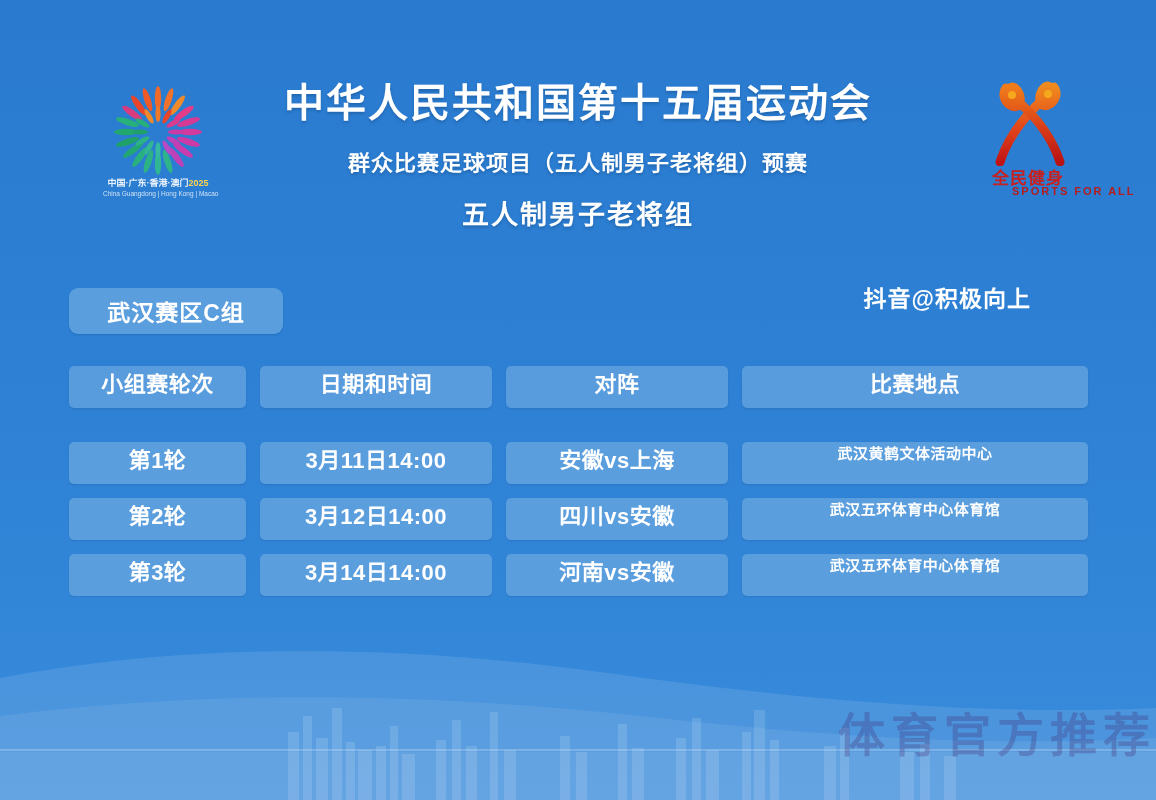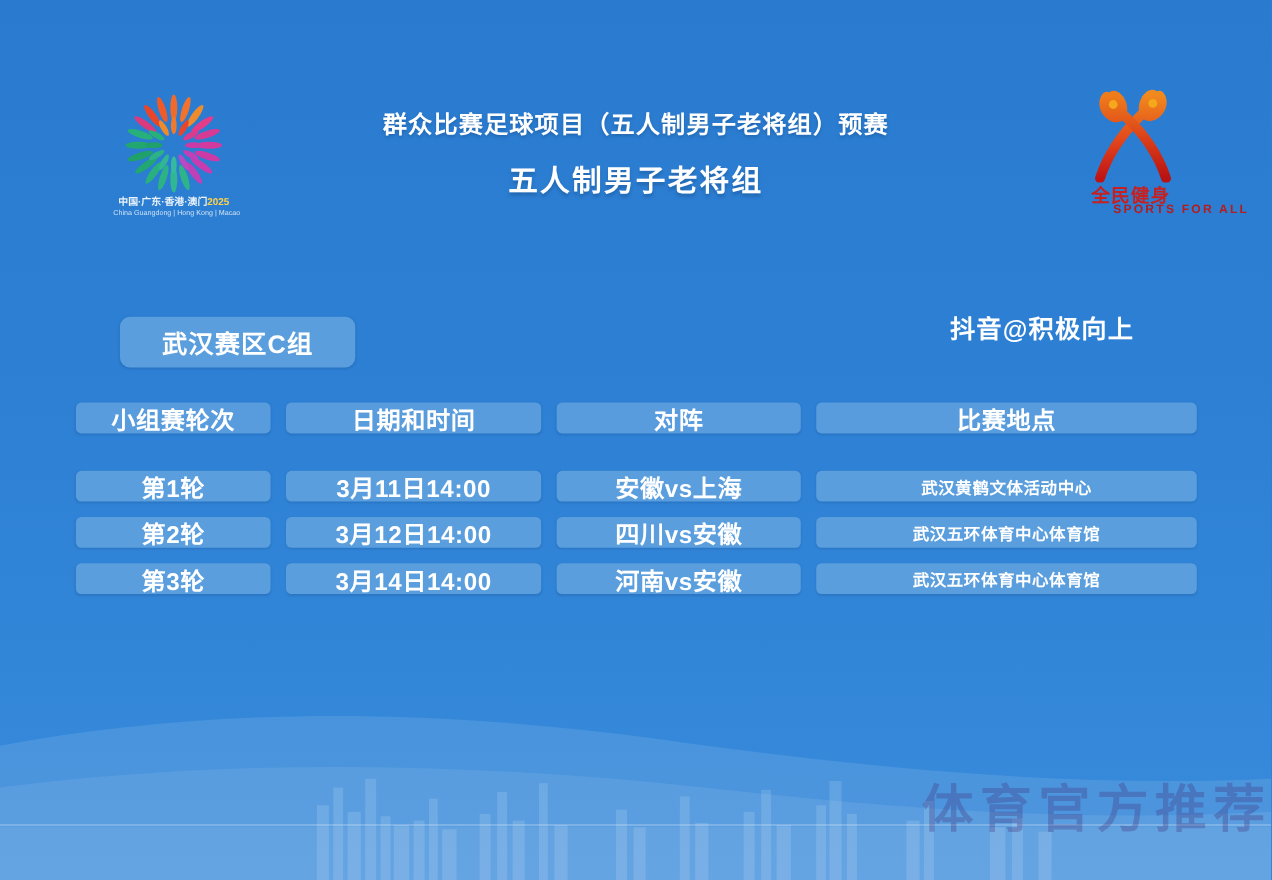--- a/index.html
+++ b/index.html
@@ -76,38 +76,37 @@
     letter-spacing:2px;white-space:nowrap;margin-top:8px;
     text-shadow:0 2px 3px rgba(14,60,110,.35);
   }
 
   
   .badge{
     position:absolute;left:69px;top:288px;width:214px;height:46px;
     background:#5a9ede;border-radius:9px;
     display:flex;align-items:center;justify-content:center;
     box-shadow:0 1px 2px rgba(10,50,100,.18);
-    margin-left:40px;
   }
   .badge span{
     font-size:23px;font-weight:bold;color:#ffffff;letter-spacing:1px;white-space:nowrap;
   }
   .credit{
     position:absolute;right:125px;top:280px;
     font-size:23px;font-weight:bold;color:#ffffff;letter-spacing:1px;white-space:nowrap;
   }
 
   
   .table{position:absolute;left:69px;top:366px;width:1019px;}
   .row{display:flex;gap:14px;}
   .row + .row{margin-top:14px;}
   .row.header-row{margin-bottom:34px;}
   .cell{
-    height:28px;border-radius:5px;
-    display:flex;align-items:center;justify-content:center;
+    height:42px;border-radius:5px;
+    display:flex;justify-content:center;
     box-shadow:0 1px 2px rgba(10,50,100,.16);
     overflow:hidden;
   }
   .cell span{
     font-size:22px;font-weight:bold;color:#ffffff;white-space:nowrap;letter-spacing:.5px;
   }
   .header-row .cell{background:#599cdd;}
   .data-row .cell{background:#5a9ede;}
   .c0{width:177px;flex:0 0 177px;}
   .c1{width:232px;flex:0 0 232px;}
@@ -226,20 +225,21 @@
           </g>
         </svg>
       </div>
       <div class="l1">
         <span class="cn">中国·广东·香港·澳门</span><span class="yr">2025</span>
       </div>
       <div class="l2">China Guangdong | Hong Kong | Macao</div>
     </div>
 
     <div class="titles">
+      <div class="title-main">中华人民共和国第十五届运动会</div>
       <div class="title-sub">群众比赛足球项目（五人制男子老将组）预赛</div>
       <div class="title-team">五人制男子老将组</div>
     </div>
 
     <div class="logo-right">
       <div class="mark">
         <svg viewBox="0 0 100 86" xmlns="http://www.w3.org/2000/svg">
           <defs>
             <linearGradient id="gA" x1="0" y1="0" x2="0" y2="1">
               <stop offset="0%" stop-color="#f08a1e"></stop>

